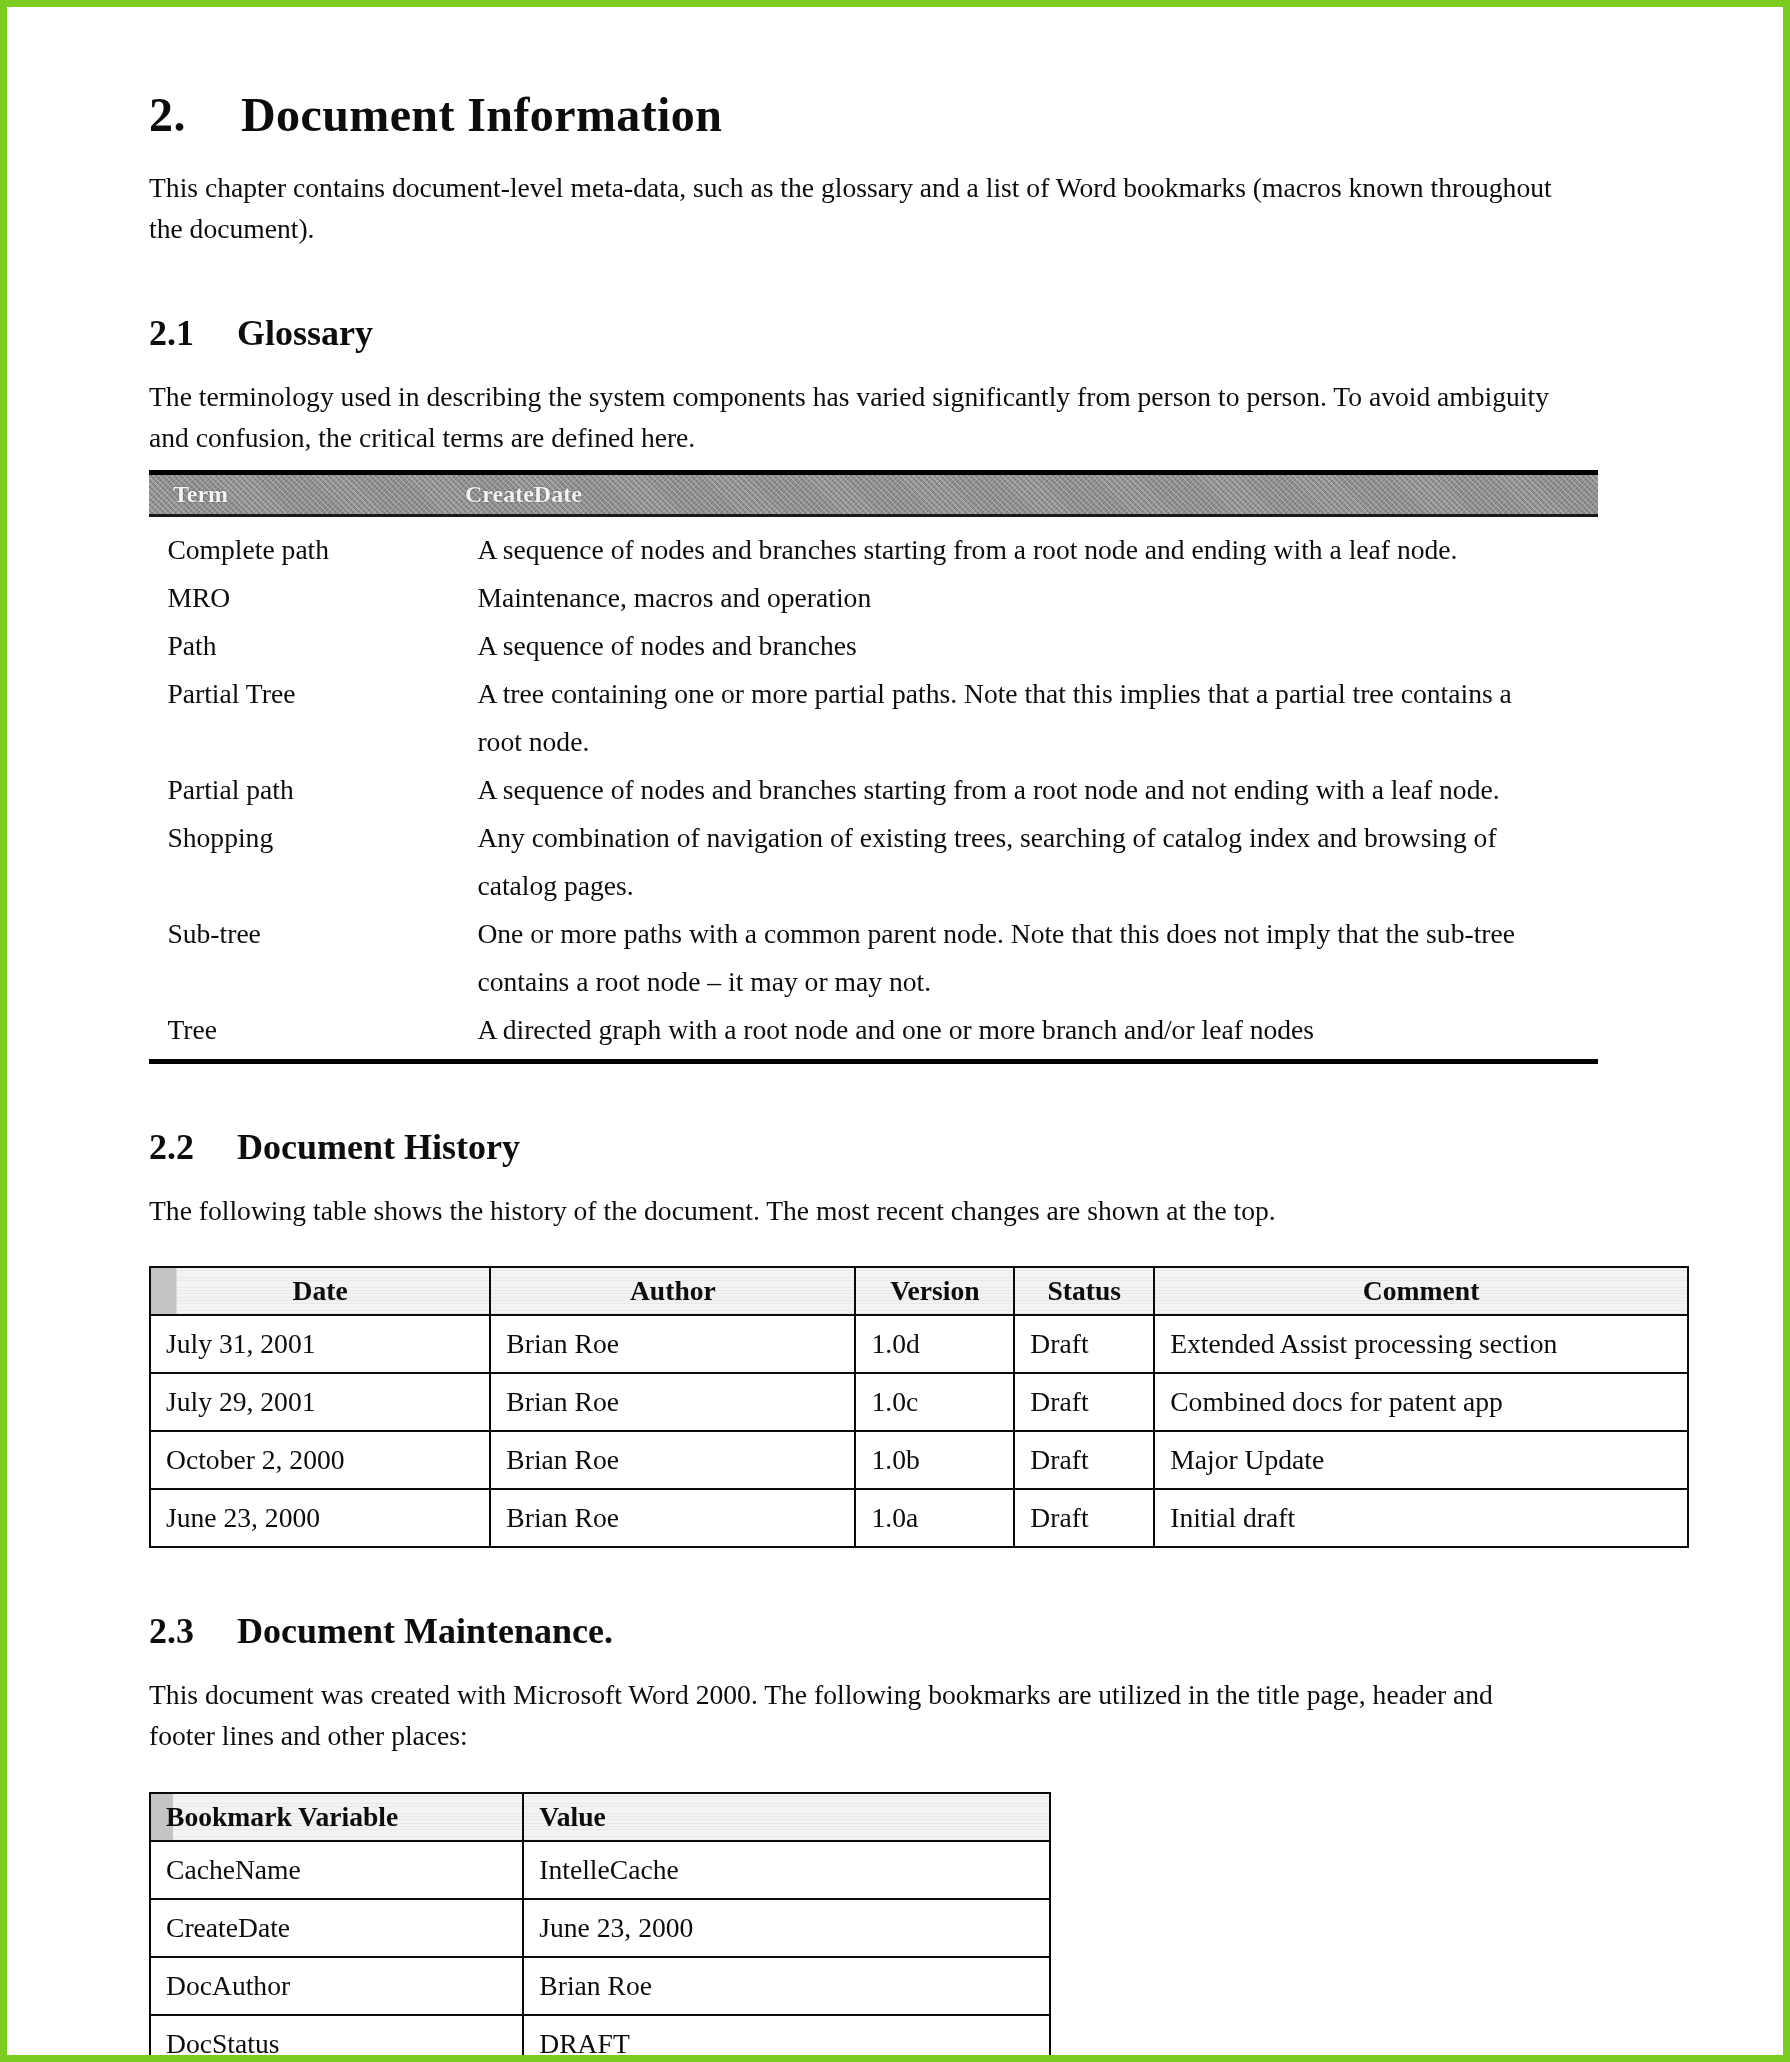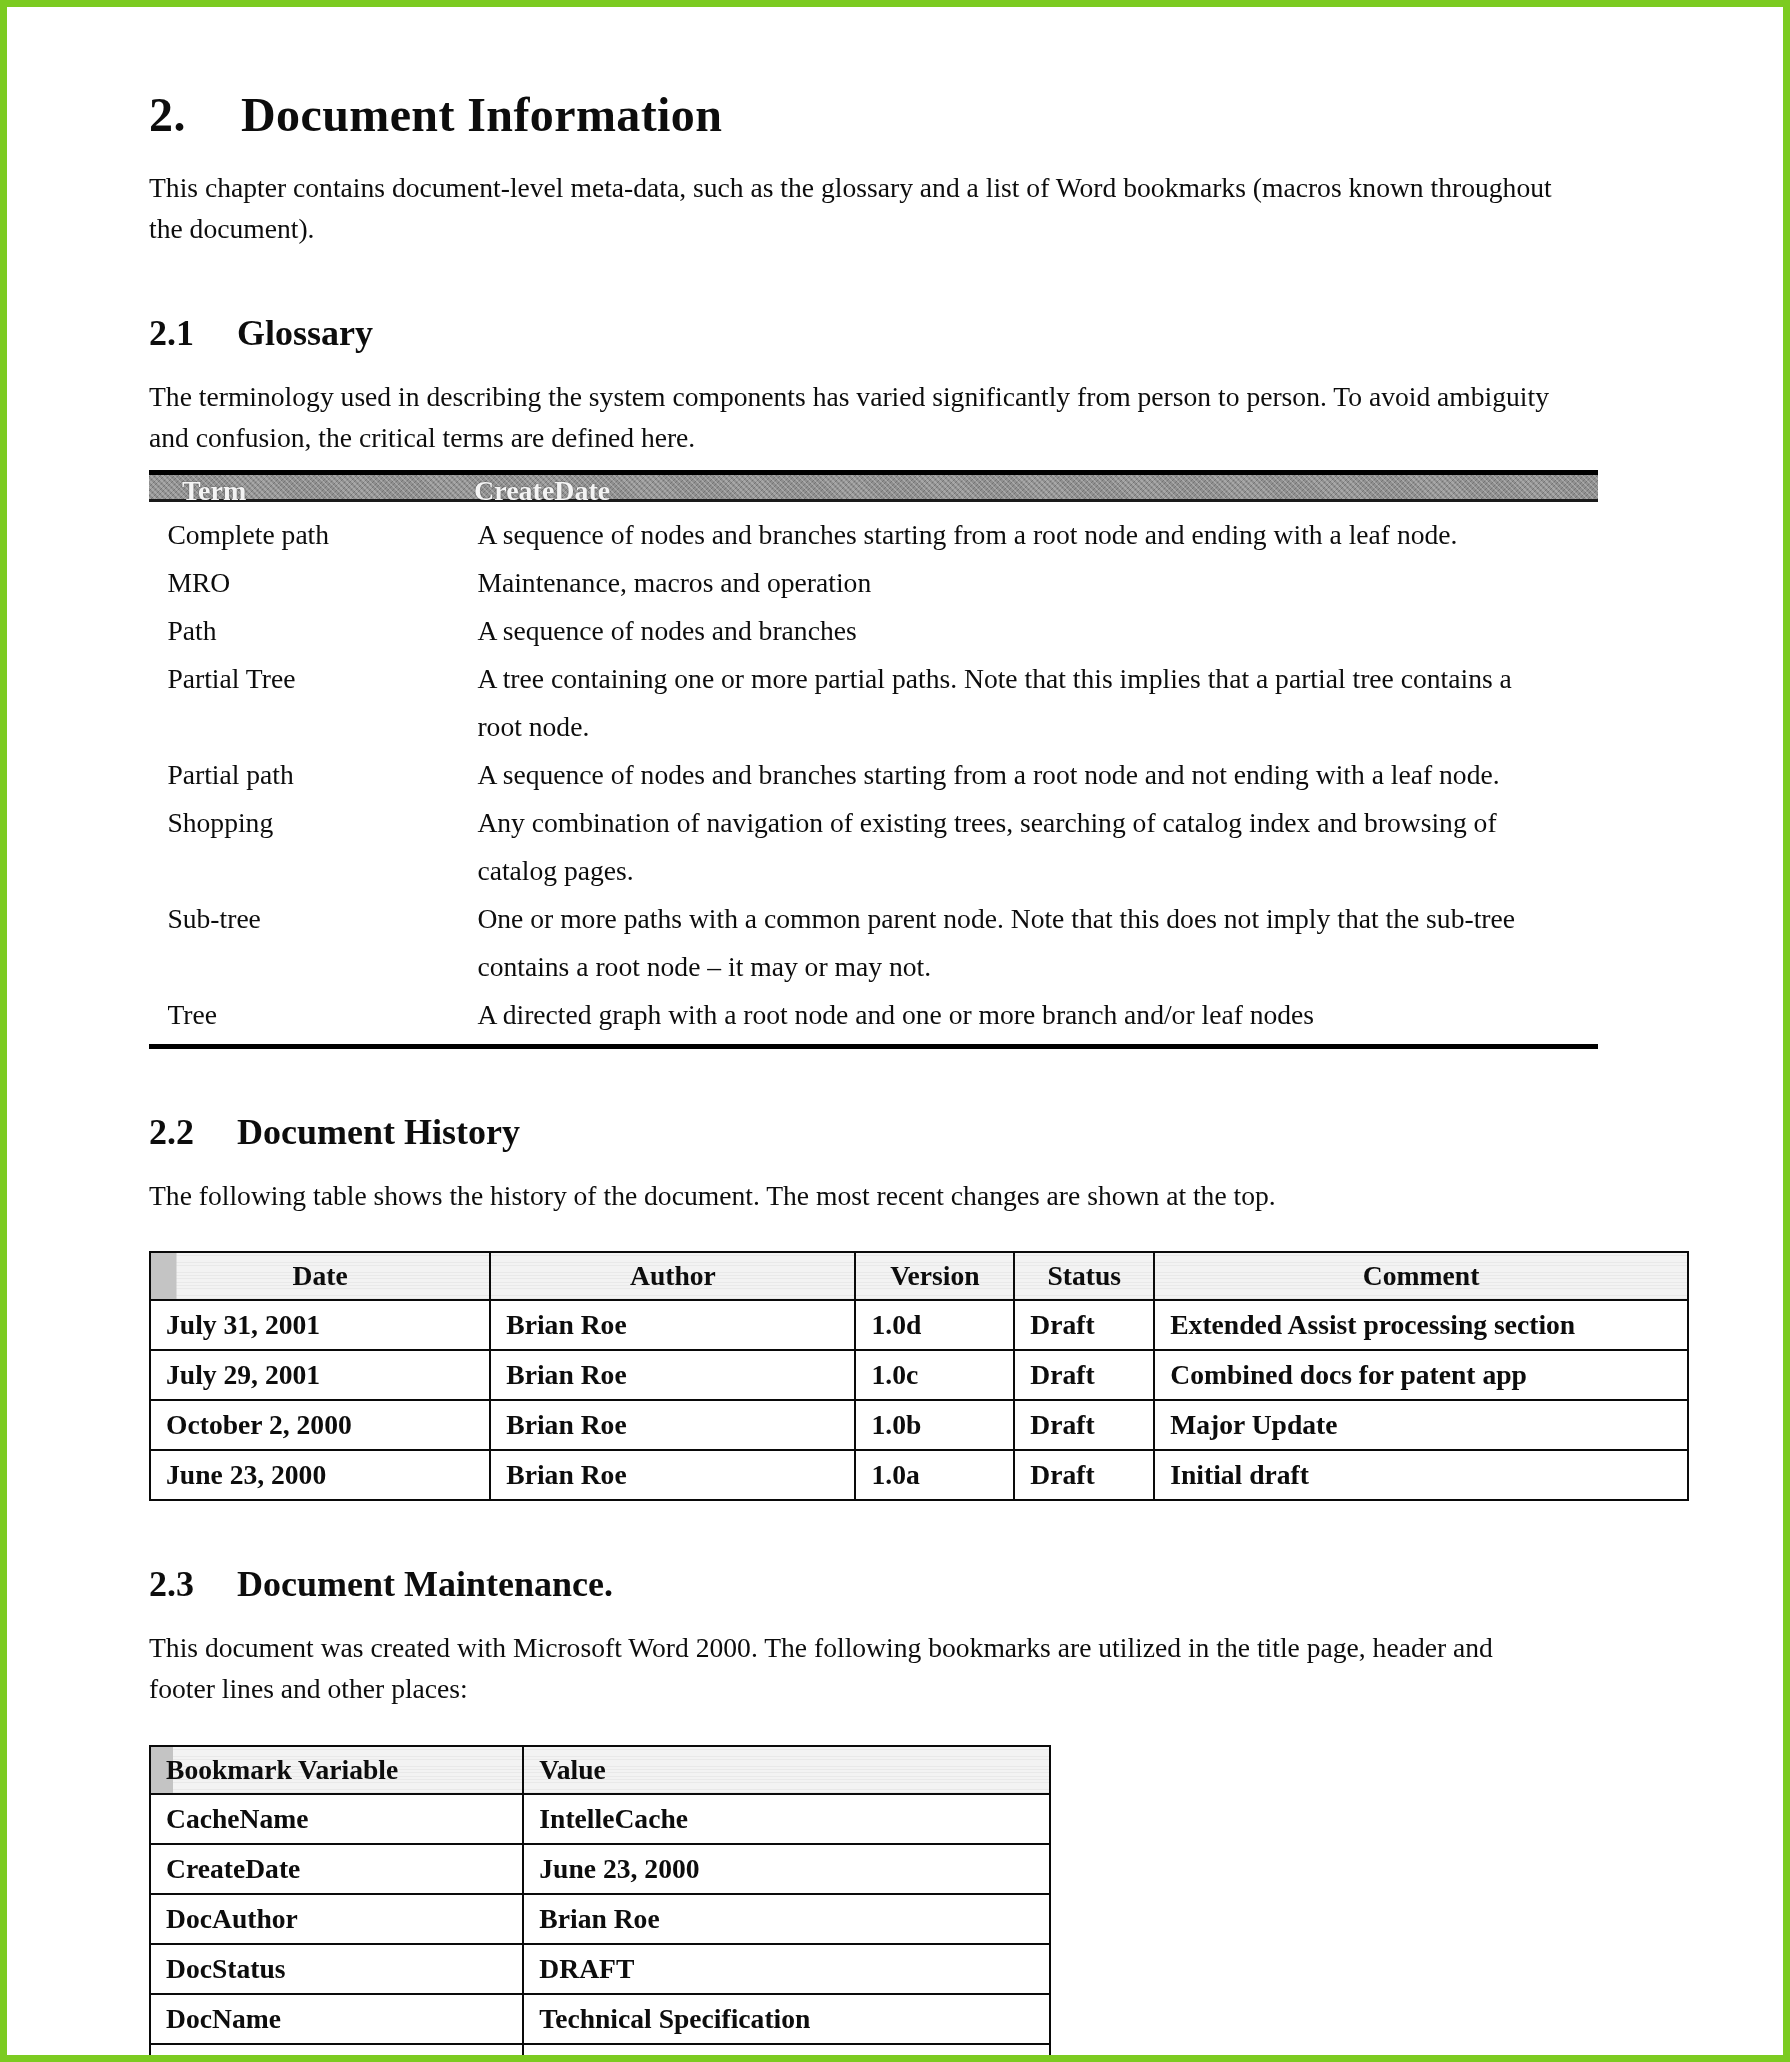--- a/index.html
+++ b/index.html
@@ -40,24 +40,24 @@
   .glossary-table { margin-top: 11.7px; width: 1449px; }
   .glossary-header {
     display: grid;
     grid-template-columns: 292px 1fr;
     border-top: 5.8px solid #000;
     border-bottom: 3.3px solid #1a1a1a;
     background-color: #8f8f8f;
     background-image:
       repeating-linear-gradient(45deg, rgba(255,255,255,0.22) 0 1.7px, transparent 1.7px 4.2px),
       repeating-linear-gradient(-45deg, rgba(0,0,0,0.18) 0 0.8px, transparent 0.8px 3.3px);
-    height: 32px;
+    height: 47px;
     align-items: center;
-    padding-left: 33px;
-    font-size: 28px;
+    padding-left: 24px;
+    font-size: 24px;
     font-weight: bold;
     color: #f4f4f4;
     text-shadow: 0 0 1.7px rgba(0,0,0,0.55);
   }
   .glossary-body { padding-top: 8.3px; padding-bottom: 5px; border-bottom: 5.8px solid #000; }
   .glossary-row {
     display: grid;
     grid-template-columns: 292px 1fr;
     padding-left: 18.4px;
     font-size: 27.6px;
@@ -74,21 +74,21 @@
   table.ruled th, table.ruled td {
     border: 2.5px solid #0a0a0a;
     padding: 4.2px 15px;
   }
   table.ruled th {
     font-weight: bold;
     background-color: #f3f3f3;
     background-image: repeating-linear-gradient(0deg, rgba(0,0,0,0.045) 0 0.8px, transparent 0.8px 3.3px);
     height: 48px;
   }
-  table.ruled td { height: 50px; font-weight: bold; }
+  table.ruled td { height: 58px; }
   table.history { width: 1540px; }
   table.history th { text-align: center; }
   table.history th.first {
     background-image: linear-gradient(to right, #c4c4c4 25px, rgba(196,196,196,0) 26px),
       repeating-linear-gradient(0deg, rgba(0,0,0,0.045) 0 0.8px, transparent 0.8px 3.3px);
   }
   table.history col.c-date    { width: 341px; }
   table.history col.c-author  { width: 366px; }
   table.history col.c-version { width: 159px; }
   table.history col.c-status  { width: 140px; }

